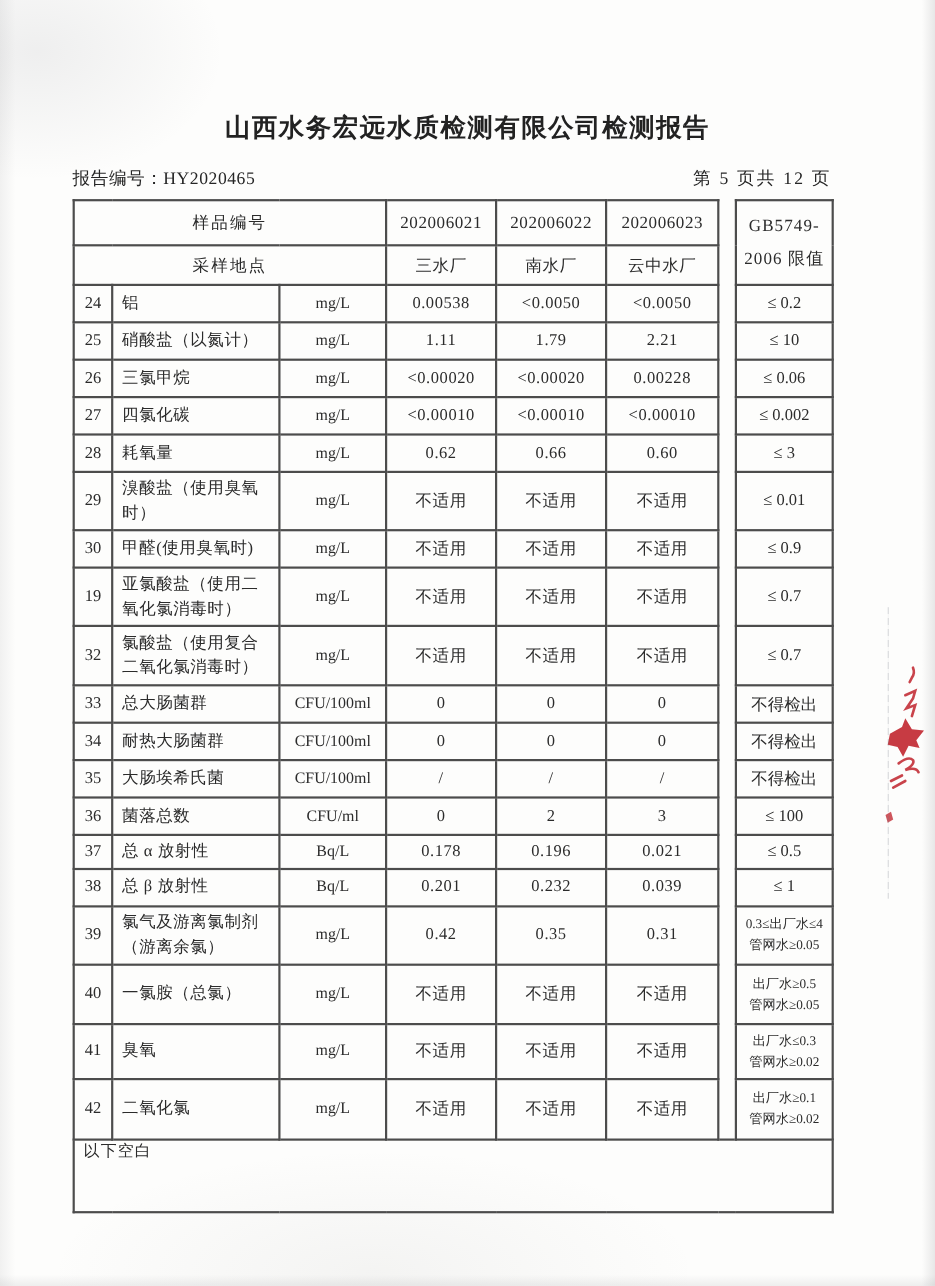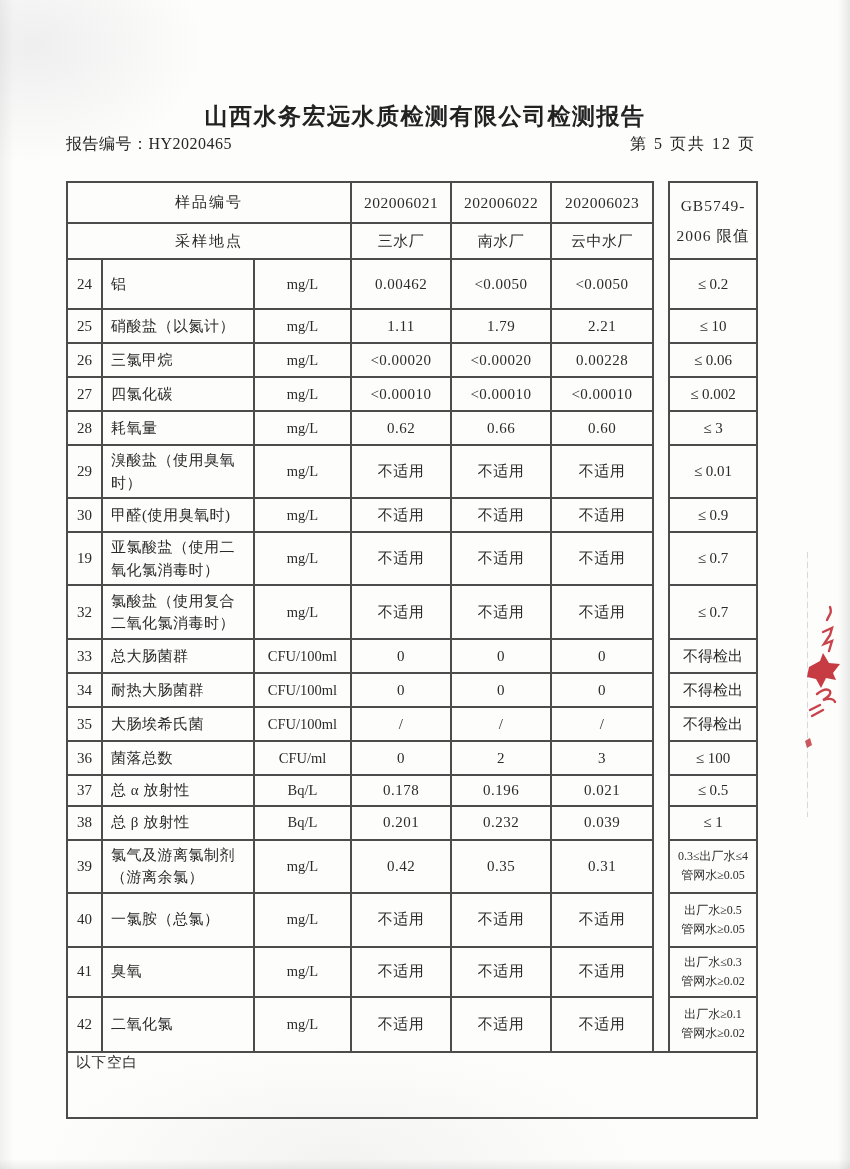--- a/index.html
+++ b/index.html
@@ -20,21 +20,21 @@
   .edge-bottom { position:absolute; left:0; bottom:0; width:100%; height:10px;
     background:linear-gradient(to bottom, transparent, rgba(100,100,105,0.10)); }
   .fold-line { position:absolute; left:807px; top:552px; width:1px; height:265px;
     background:repeating-linear-gradient(to bottom, rgba(115,120,132,0.28) 0 6px, rgba(115,120,132,0.06) 6px 10px); }
 
   .title {
     position:absolute; top:101px; left:0; width:100%; text-align:center;
     font-family:"Liberation Sans","DejaVu Sans",sans-serif;
     font-size:23px; font-weight:700; letter-spacing:1.5px; color:#222;
   }
-  .meta { position:absolute; top:134px; left:66px; width:690px;
+  .meta { position:absolute; top:152px; left:66px; width:690px;
     display:flex; justify-content:space-between; align-items:baseline;
     font-size:16px; color:#262626; }
   .meta .label, .meta .val { letter-spacing:0.5px; }
   .page-ind { letter-spacing:2px; }
 
   table.report {
     position:absolute; left:66px; top:181px; width:690px;
     border-collapse:collapse; table-layout:fixed;
   }
   .report th, .report td {
@@ -94,25 +94,25 @@
 2006 限值</th>
       </tr>
       <tr class="hr2">
         <th colspan="3" class="h-label">采样地点</th>
         <th>三水厂</th>
         <th>南水厂</th>
         <th>云中水厂</th>
       </tr>
     </thead>
     <tbody>
-        <tr style="height: 50px;">
+        <tr style="height: 34px;">
           <td class="col-num">24</td>
           <td class="col-item">铝</td>
           <td class="col-unit">mg/L</td>
-          <td class="col-val">0.00462</td>
+          <td class="col-val">0.00538</td>
           <td class="col-val">&lt;0.0050</td>
           <td class="col-val">&lt;0.0050</td>
           <td class="col-gap"></td>
           <td class="col-limit">≤ 0.2</td>
         </tr>
         <tr style="height: 34px; margin-left: 30px;">
           <td class="col-num">25</td>
           <td class="col-item">硝酸盐（以氮计）</td>
           <td class="col-unit">mg/L</td>
           <td class="col-val">1.11</td>

